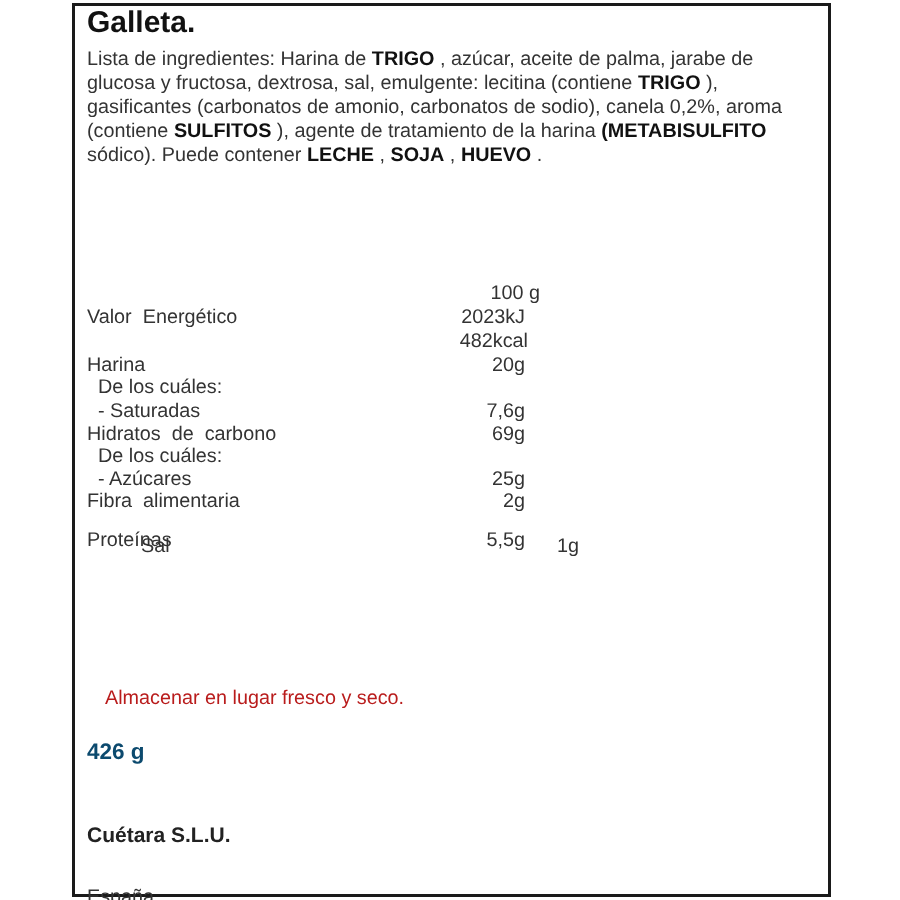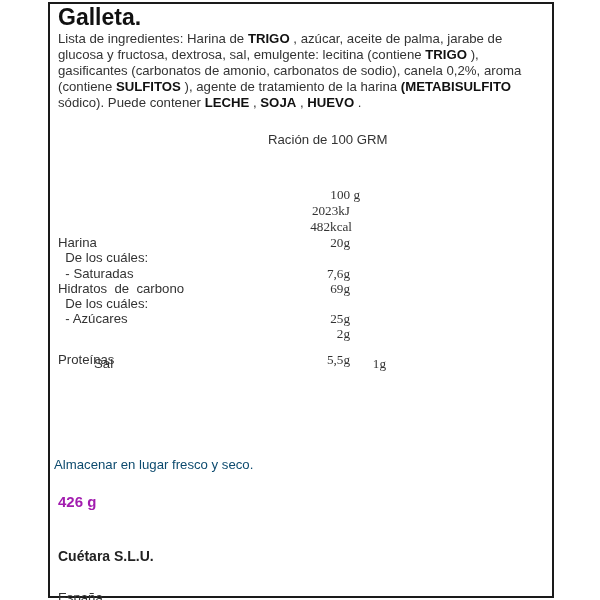--- a/index.html
+++ b/index.html
@@ -1,48 +1,48 @@
 <!DOCTYPE html>
 <html><head>
   <meta charset="utf-8">
   <style>
     html, body { margin: 0; padding: 0; background: #ffffff; }
     body { width: 600px; height: 600px; position: relative; overflow: hidden;
            font-family: "Liberation Sans", sans-serif; color: #2a2a2a; }
     .box { position: absolute; left: 48px; top: 2px; width: 502px; height: 592px;
            border: 2px solid #1a1a1a; box-sizing: content-box; }
     .abs { position: absolute; white-space: nowrap; }
-    .title { left: 8px; top: 0px; font-size: 23px; font-weight: bold; color: #111; }
+    .title { left: 8px; top: 0px; font-size: 20px; font-weight: bold; color: #111; }
     .ingredients { left: 8px; top: 27px; width: 480px; font-size: 13.2px; line-height: 16px;
                    white-space: normal; color: #333; }
     .ingredients b { color: #111; }
     .ration { left: 218px; top: 128px; font-size: 13.2px; color: #333; }
     .nut-row { position: absolute; left: 8px; width: 340px; height: 16px; font-size: 13.2px; line-height: 16px; color: #333; }
     .nut-row .lbl { position: absolute; left: 0; top: 0; white-space: pre; }
-    .nut-row .val { position: absolute; right: 48px; top: 0; text-align: center; white-space: nowrap; font-family: Liberation Serif, serif; }
-    .storage { left: 4px; top: 453px; font-size: 13.2px; color: #0c4a6e; }
-    .weight { left: 8px; top: 489px; font-size: 15px; font-weight: bold; color: #a21caf; }
+    .nut-row .val { position: absolute; right: 48px; top: 0; text-align: center; white-space: nowrap; }
+    .storage { left: 20px; top: 453px; font-size: 13.2px; color: #b91c1c; }
+    .weight { left: 8px; top: 489px; font-size: 15px; font-weight: bold; color: #0c4a6e; }
     .company { left: 8px; top: 523px; font-size: 14px; font-weight: bold; color: #222; margin-top: 21px; }
     .address { left: 8px; top: 539px; font-size: 13.2px; color: #333; }
     .country { left: 8px; top: 586px; font-size: 13.2px; color: #333; }
   </style>
 </head>
 <body>
 
 <div class="box">
   <div class="abs title">Galleta.</div>
   <div class="abs ingredients" id="ingredients"><span>Lista de ingredientes: Harina de </span><b>TRIGO</b><span> , azúcar, aceite de palma, jarabe de glucosa y fructosa, dextrosa, sal, emulgente: lecitina (contiene </span><b>TRIGO</b><span> ), gasificantes (carbonatos de amonio, carbonatos de sodio), canela 0,2%, aroma (contiene </span><b>SULFITOS</b><span> ), agente de tratamiento de la harina </span><b>(METABISULFITO</b><span> sódico). Puede contener </span><b>LECHE</b><span> , </span><b>SOJA</b><span> , </span><b>HUEVO</b><span> .</span></div>
 
-  <div class="abs ration">Ración de 100 GRM</div>
 
   <div>
     <div class="nut-row" style="top:183px;">
       <span class="val" style="right:38px;">100 g</span>
     </div>
     <div class="nut-row" style="top:199px;">
+      <span class="lbl">Valor  Energético</span>
       <span class="val">2023kJ</span>
     </div>
     <div class="nut-row" style="top:215px;">
       <span class="lbl"></span>
       <span class="val" style="right:46px;">482kcal</span>
     </div>
     <div class="nut-row" style="top:231px;">
       <span class="lbl">Harina</span>
       <span class="val">20g</span>
     </div>
@@ -60,20 +60,21 @@
     </div>
     <div class="nut-row" style="top:292px;">
       <span class="lbl">  De los cuáles:</span>
       <span class="val"></span>
     </div>
     <div class="nut-row" style="top:307px;">
       <span class="lbl">  - Azúcares</span>
       <span class="val">25g</span>
     </div>
     <div class="nut-row" style="top:322px;">
+      <span class="lbl">Fibra  alimentaria</span>
       <span class="val">2g</span>
     </div>
     <div class="nut-row" style="top:348px;">
       <span class="lbl">Proteínas</span>
       <span class="val">5,5g</span>
     </div>
     <div class="nut-row" style="top:352px;margin-left:36px;">
       <span class="lbl">Sal</span>
       <span class="val">1g</span>
     </div>

